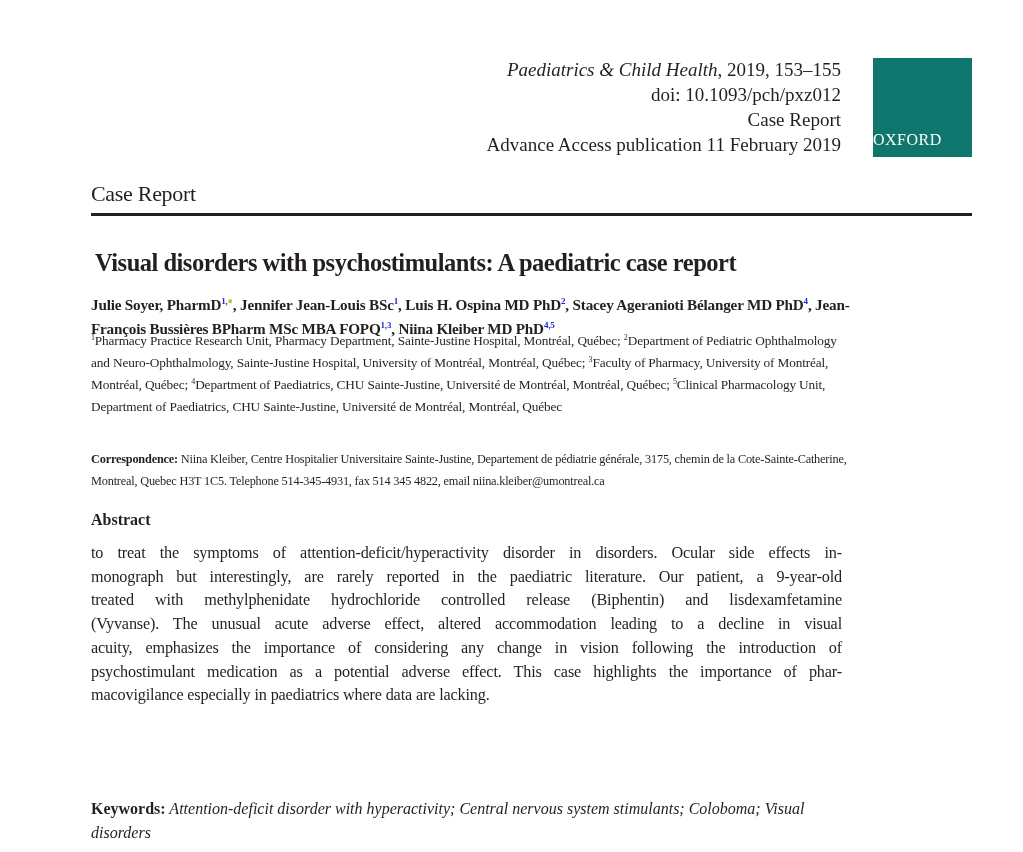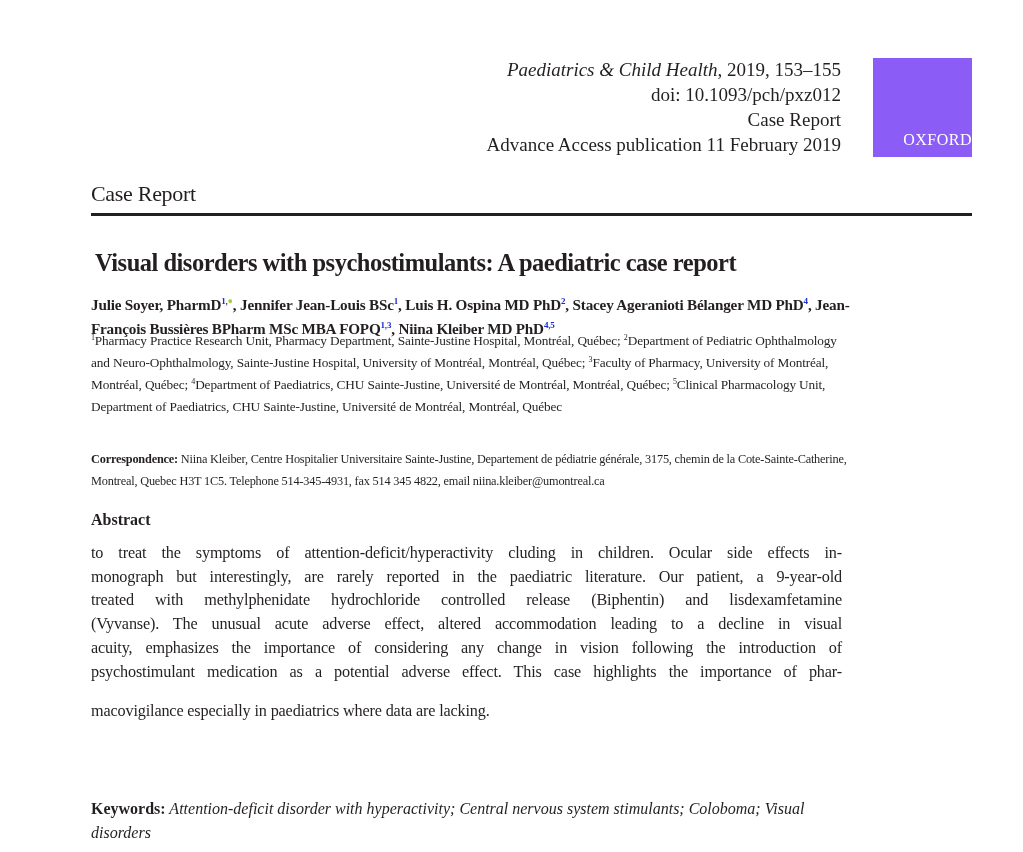--- a/index.html
+++ b/index.html
@@ -7,23 +7,23 @@
       width: 1023px; height: 852px; position: relative; overflow: hidden;
       font-family: "Liberation Serif", "DejaVu Serif", serif; color: #231f20;
     }
     .meta {
       position: absolute; right: 182px; top: 57px; text-align: right;
       font-size: 19px; line-height: 25px;
     }
     .meta .journal em { font-style: italic; }
     .logo {
       position: absolute; left: 873px; top: 58px; width: 99px; height: 99px;
-      background: #8b5cf6; color: #ffffff;
+      background: #0f766e; color: #ffffff;
       font-size: 16px; letter-spacing: 0.5px;
-      display: flex; align-items: flex-end; justify-content: flex-end;
+      display: flex; align-items: flex-end; justify-content: flex-start;
       padding-bottom: 8px; box-sizing: border-box;
     }
     .section-label {
       position: absolute; left: 91px; top: 181px; font-size: 22px;
       letter-spacing: -0.3px;
     }
     .rule {
       position: absolute; left: 91px; top: 213px; width: 881px; height: 3px;
       background: #231f20;
     }
@@ -48,21 +48,21 @@
     }
     .correspondence b { font-weight: bold; }
     .abstract-head {
       position: absolute; left: 91px; top: 511px; font-size: 16px; font-weight: bold;
     }
     .abstract-body {
       position: absolute; left: 91px; top: 542px; width: 751px;
       font-size: 16.2px; line-height: 23.7px; text-align: justify; letter-spacing: -0.15px;
     }
     .abstract-body .line { display: block; text-align: justify; text-align-last: justify; white-space: nowrap; }
-    .abstract-body .line.last { text-align-last: left; margin-top: 16px; }
+    .abstract-body .line.last { text-align-last: left; }
     .keywords {
       position: absolute; left: 91px; top: 797px; width: 751px;
       font-size: 16px; line-height: 24px;
     }
     .keywords b { font-weight: bold; }
     .keywords .kwtext { font-style: italic; }
   </style>
 </head>
 <body>
 
@@ -95,21 +95,21 @@
   <sup>1</sup><span>Pharmacy Practice Research Unit, Pharmacy Department, Sainte-Justine Hospital, Montréal, Québec; </span><sup>2</sup><span>Department of Pediatric Ophthalmology and Neuro-Ophthalmology, Sainte-Justine Hospital, University of Montréal, Montréal, Québec; </span><sup>3</sup><span>Faculty of Pharmacy, University of Montréal, Montréal, Québec; </span><sup>4</sup><span>Department of Paediatrics, CHU Sainte-Justine, Université de Montréal, Montréal, Québec; </span><sup>5</sup><span>Clinical Pharmacology Unit, Department of Paediatrics, CHU Sainte-Justine, Université de Montréal, Montréal, Québec</span>
 </div>
 
 <div class="correspondence">
   <b>Correspondence:</b><span> Niina Kleiber, Centre Hospitalier Universitaire Sainte-Justine, Departement de pédiatrie générale, 3175, chemin de la Cote-Sainte-Catherine, Montreal, Quebec H3T 1C5. Telephone 514-345-4931, fax 514 345 4822, email niina.kleiber@umontreal.ca</span>
 </div>
 
 <div class="abstract-head">Abstract</div>
 
 <div class="abstract-body">
-  <span class="line">to treat the symptoms of attention-deficit/hyperactivity cluding in children. Ocular side effects in-</span>
+  <span class="line">to treat the symptoms of attention-deficit/hyperactivity disorder in disorders. Ocular side effects in-</span>
   <span class="line">monograph but interestingly, are rarely reported in the paediatric literature. Our patient, a 9-year-old</span>
   <span class="line">treated with methylphenidate hydrochloride controlled release (Biphentin) and lisdexamfetamine</span>
   <span class="line">(Vyvanse). The unusual acute adverse effect, altered accommodation leading to a decline in visual</span>
   <span class="line">acuity, emphasizes the importance of considering any change in vision following the introduction of</span>
   <span class="line">psychostimulant medication as a potential adverse effect. This case highlights the importance of phar-</span>
   <span class="line last">macovigilance especially in paediatrics where data are lacking.</span>
 </div>
 
 <div class="keywords">
   <b>Keywords:</b><span class="kwtext"> Attention-deficit disorder with hyperactivity; Central nervous system stimulants; Coloboma; Visual disorders</span>

